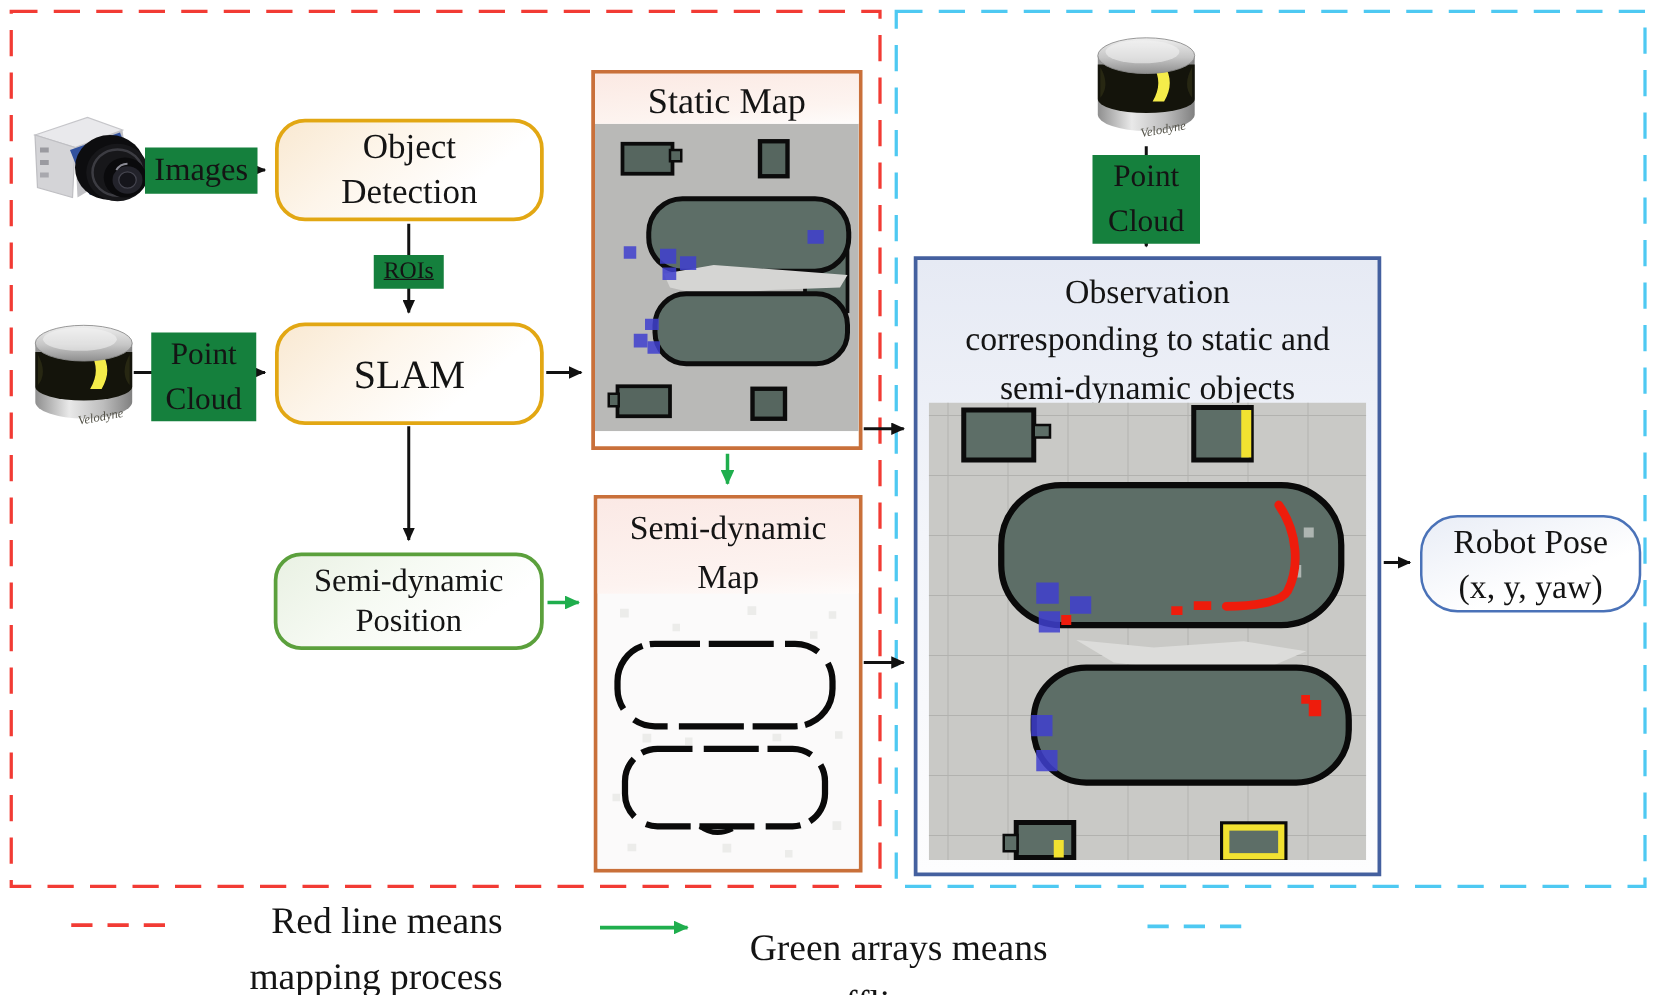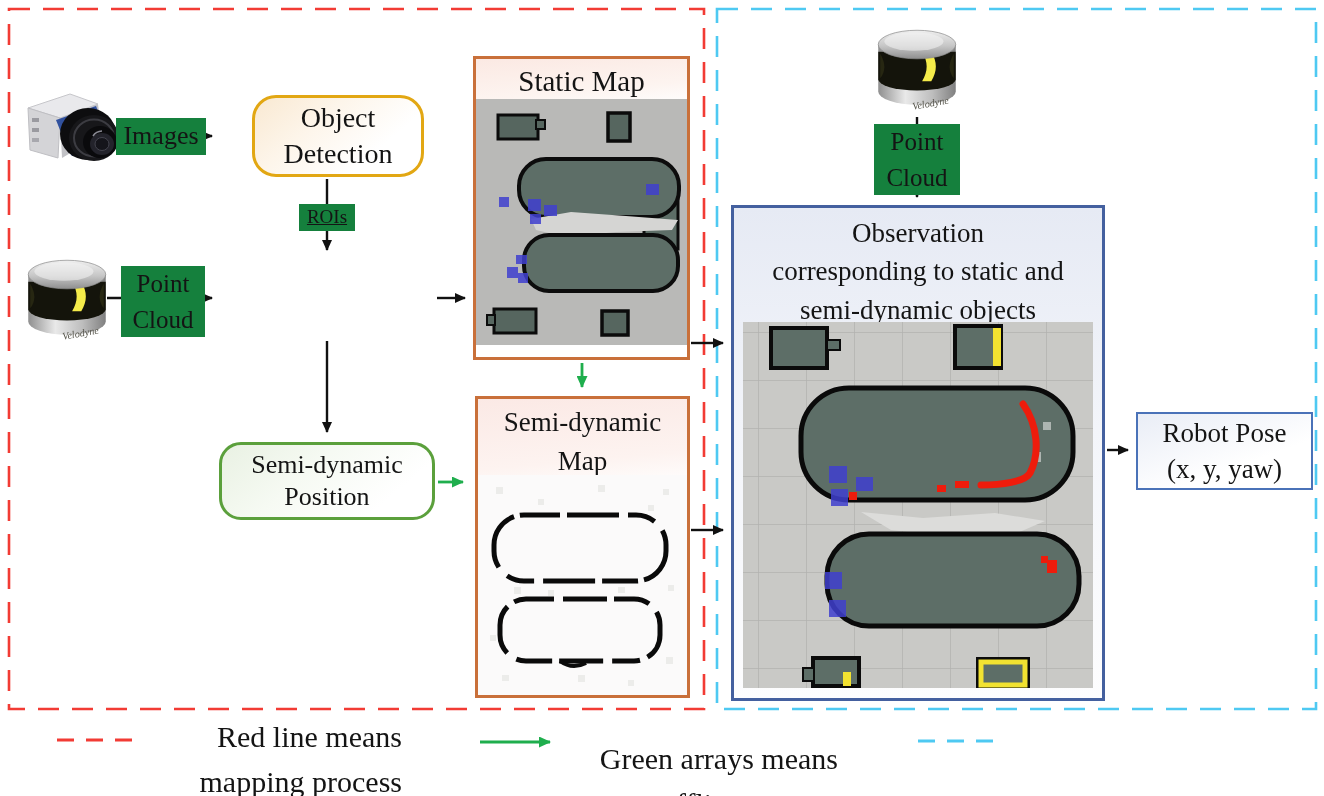--- a/index.html
+++ b/index.html
@@ -219,32 +219,35 @@
   <svg class="abs sensor" style="left:16px;top:250px;" width="102" height="97" viewBox="0 0 100 95">
     <use href="#lidar-sym" xlink:href="#lidar-sym"></use>
     <text x="46" y="88" font-size="10" font-style="italic" fill="#55544a" transform="rotate(-10 46 88)">Velodyne</text>
   </svg>
 
   <svg class="abs sensor" style="left:866px;top:20px;" width="102" height="97" viewBox="0 0 100 95">
     <use href="#lidar-sym" xlink:href="#lidar-sym"></use>
     <text x="46" y="88" font-size="10" font-style="italic" fill="#55544a" transform="rotate(-10 46 88)">Velodyne</text>
   </svg>
 
-  <div class="node gold-box abs" style="left:220px;top:95px;width:172px;height:82px;font-size:28px;line-height:1.3;margin-left:32px;">
+  <div class="node gold-box abs" style="left:220px;top:95px;width:215px;height:82px;font-size:28px;line-height:1.3;">
     <span class="pre">Object
 Detection</span>
   </div>
 
+  <div class="node gold-box abs" style="left:220px;top:258px;width:215px;height:82px;font-size:32px;">
+    <span>SLAM</span>
+  </div>
 
   <div class="node green-box abs" style="left:219px;top:442px;width:216px;height:78px;font-size:26px;line-height:1.25;">
     <span class="pre">Semi-dynamic
 Position</span>
   </div>
 
-  <div class="node pose-box abs" style="left:1136px;top:412px;width:177px;height:78px;font-size:27px;line-height:1.35;">
+  <div class="node pose-box abs" style="left:1136px;top:412px;width:177px;height:78px;font-size:27px;line-height:1.35;border-radius:30px;">
     <span class="pre">Robot Pose
 (x, y, yaw)</span>
   </div>
 
   <div class="edge-label abs" style="left:116px;top:118px;width:90px;font-size:26px;">Images</div>
 
   <div class="edge-label abs" style="left:299px;top:204px;width:56px;font-size:19px;text-decoration:underline;">ROIs</div>
 
   <div class="edge-label pre abs" style="left:121px;top:266px;width:84px;font-size:25px;">Point
 Cloud</div>

